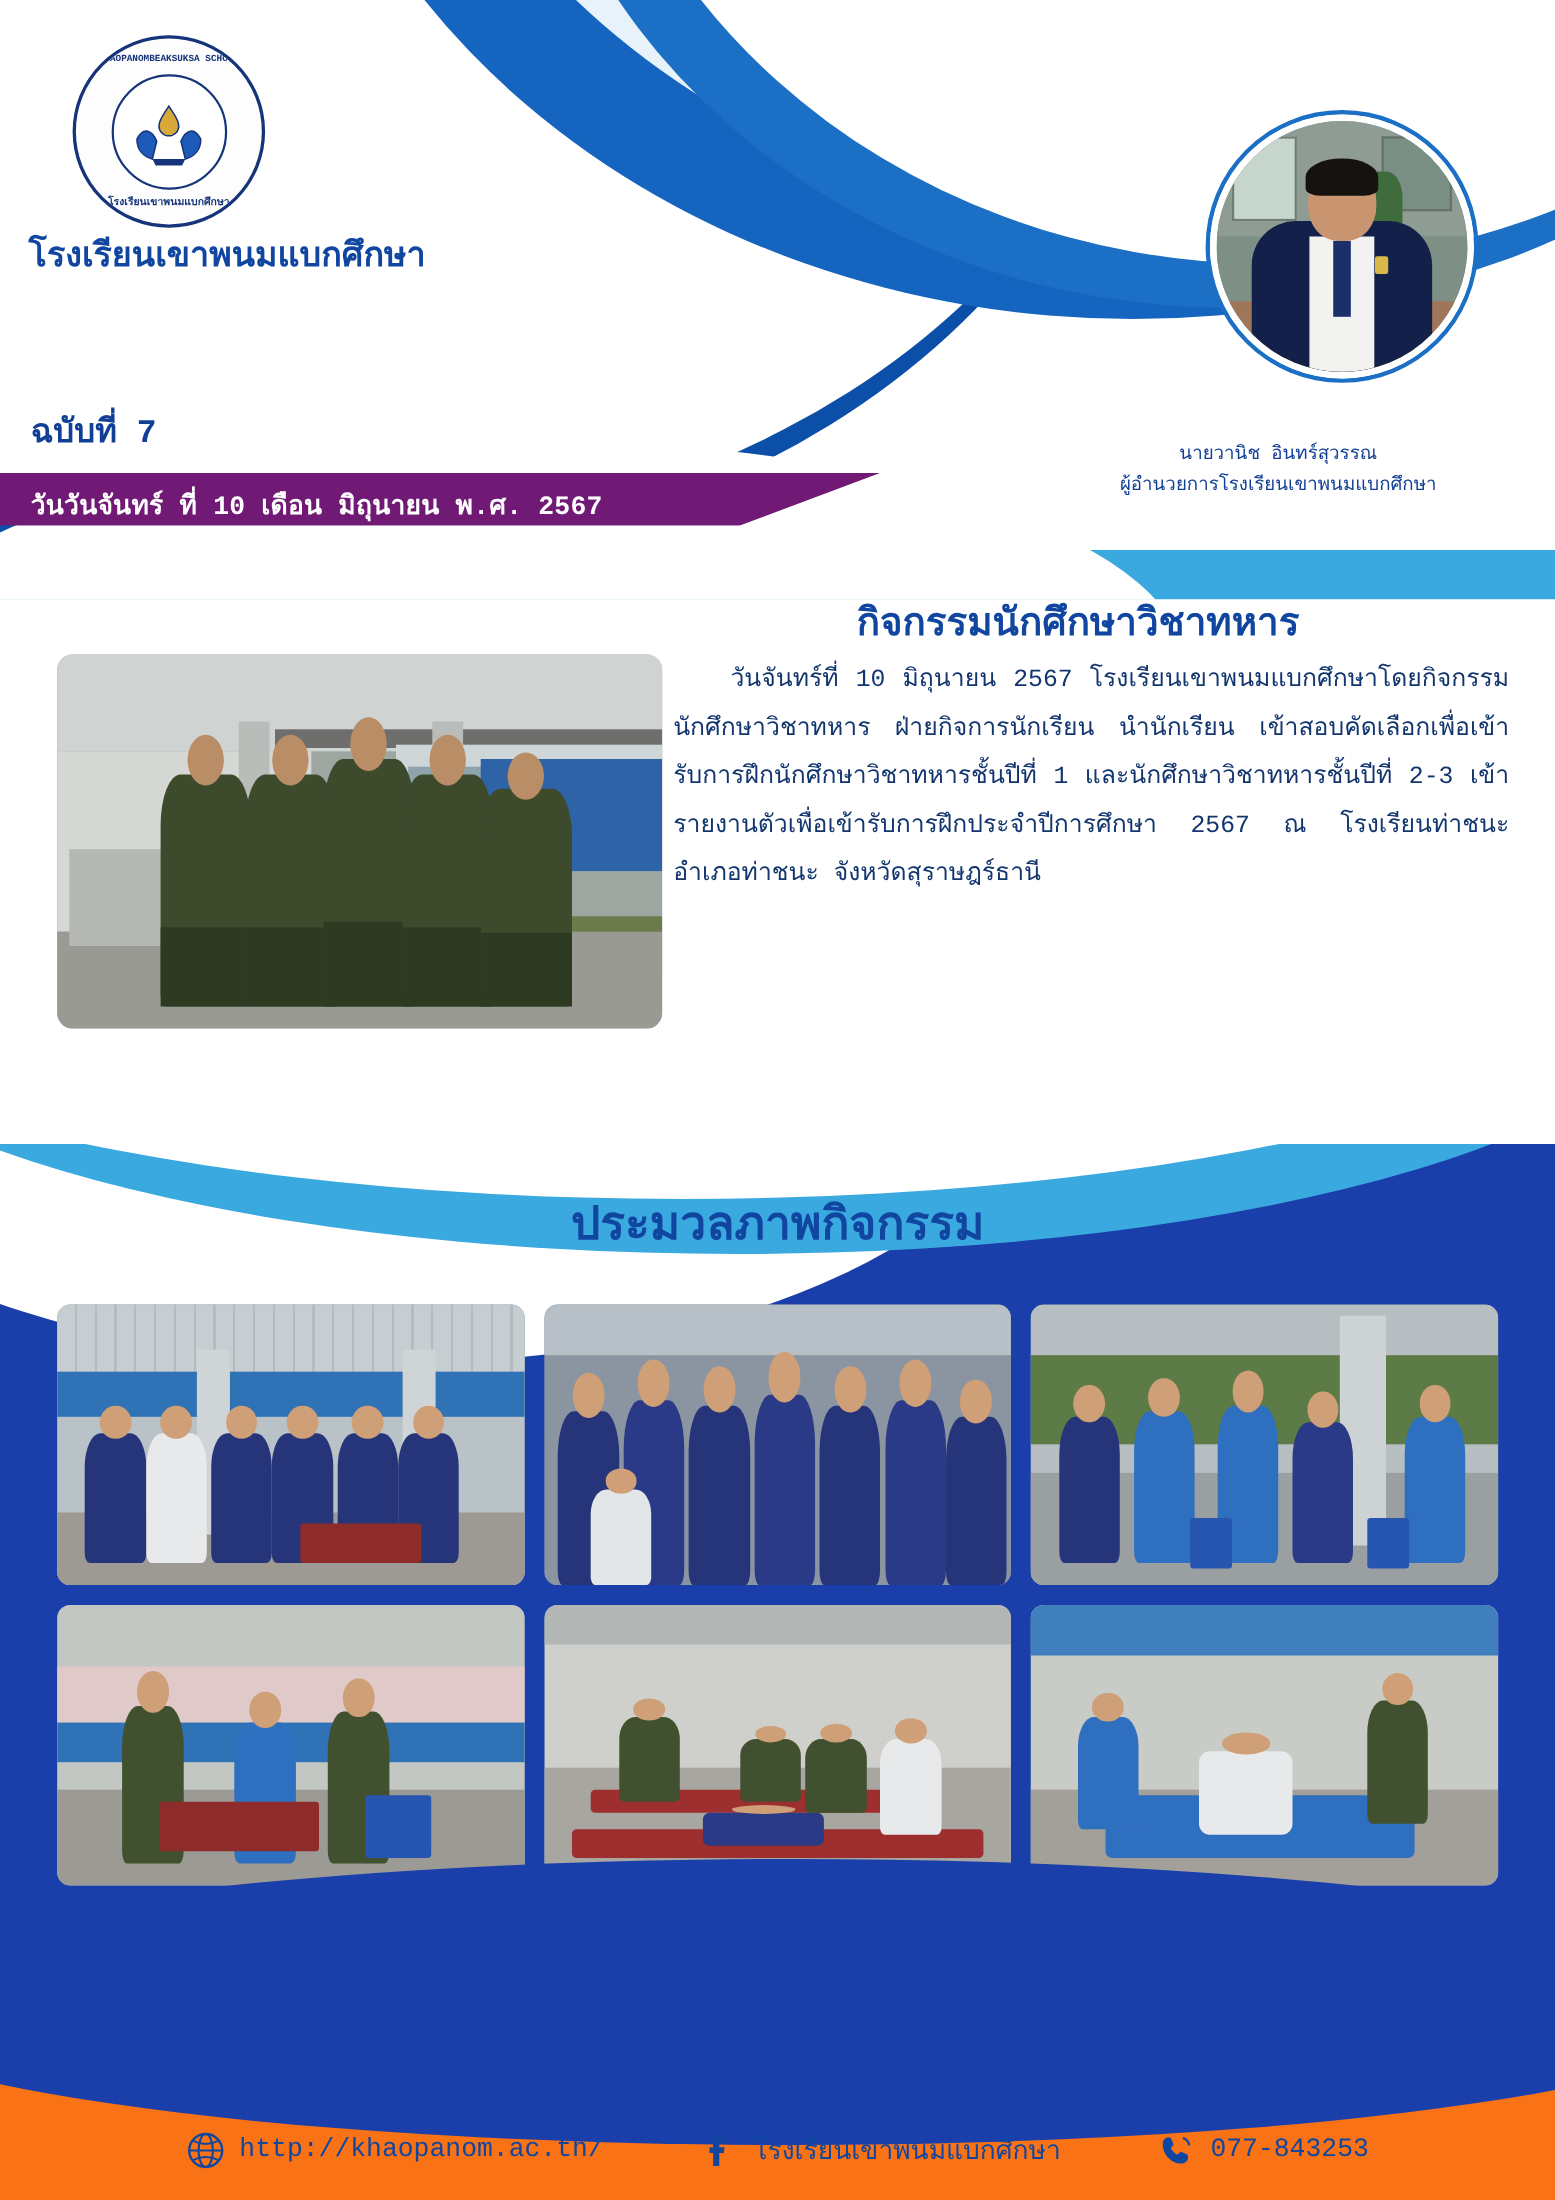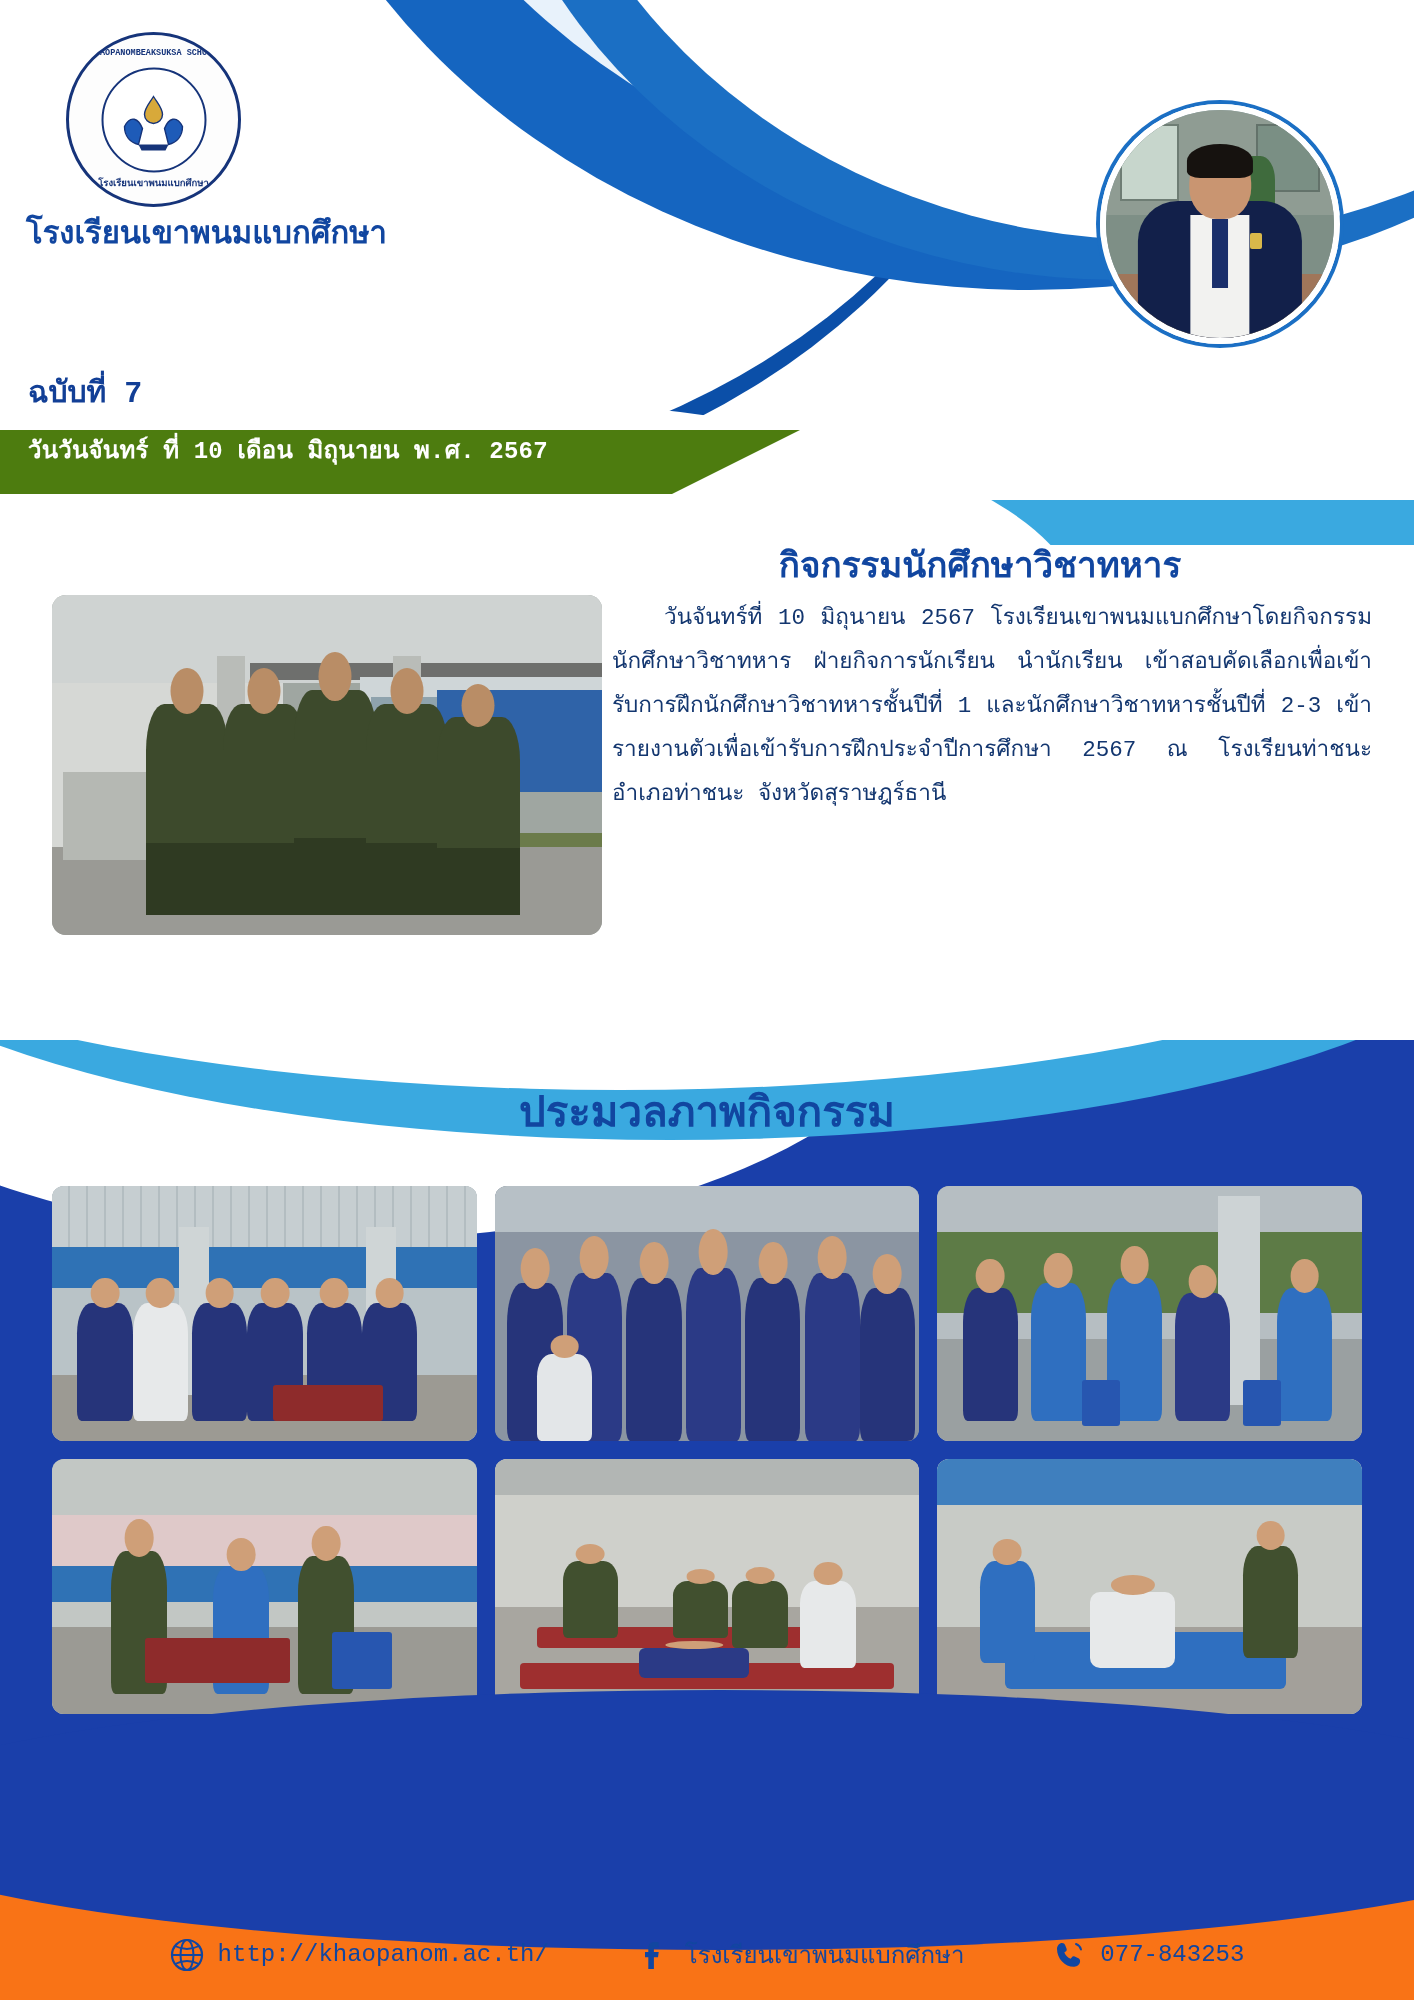--- a/index.html
+++ b/index.html
@@ -110,24 +110,24 @@
   }
   .school-sub {
     font-size: 16.5px; color: #14459c; margin-top: 5px; line-height: 1.45;
   }
   .issue-no {
     position: absolute; left: 28px; top: 368px;
     font-size: 30px; font-weight: bold; color: #123f96;
   }
   .date-bar {
     position: absolute; left: 0; top: 430px;
-    width: 800px; height: 64px;
-    background: #4d7c0f;
+    width: 800px; height: 48px;
+    background: #701a75;
     clip-path: polygon(0 0, 100% 0, 84% 100%, 0% 100%);
-    display: flex; align-items: flex-start;
+    display: flex; align-items: flex-end;
   }
   .date-text {
     color: #ffffff; font-size: 24px; font-weight: bold;
     padding-left: 28px; letter-spacing: .2px;
   }
 
   
   .portrait {
     position: absolute; right: 74px; top: 104px;
     width: 240px; height: 240px; border-radius: 50%;
@@ -361,20 +361,24 @@
         <div class="pt-table"></div>
         <div class="pt-body"></div>
         <div class="pt-shirt"></div>
         <div class="pt-tie"></div>
         <div class="pt-head"></div>
         <div class="pt-hair"></div>
         <div class="pt-badge"></div>
       </div>
     </div>
 
+    <div class="director-name">
+      <div>นายวานิช อินทร์สุวรรณ</div>
+      <div>ผู้อำนวยการโรงเรียนเขาพนมแบกศึกษา</div>
+    </div>
   </div>
 
   <div class="article">
     <div class="art-title">กิจกรรมนักศึกษาวิชาทหาร</div>
 
     <div class="art-photo">
       <div class="ph">
         <div class="p1-skyroof"></div>
         <div class="p1-roofbeam"></div>
         <div class="p1-wall"></div>

